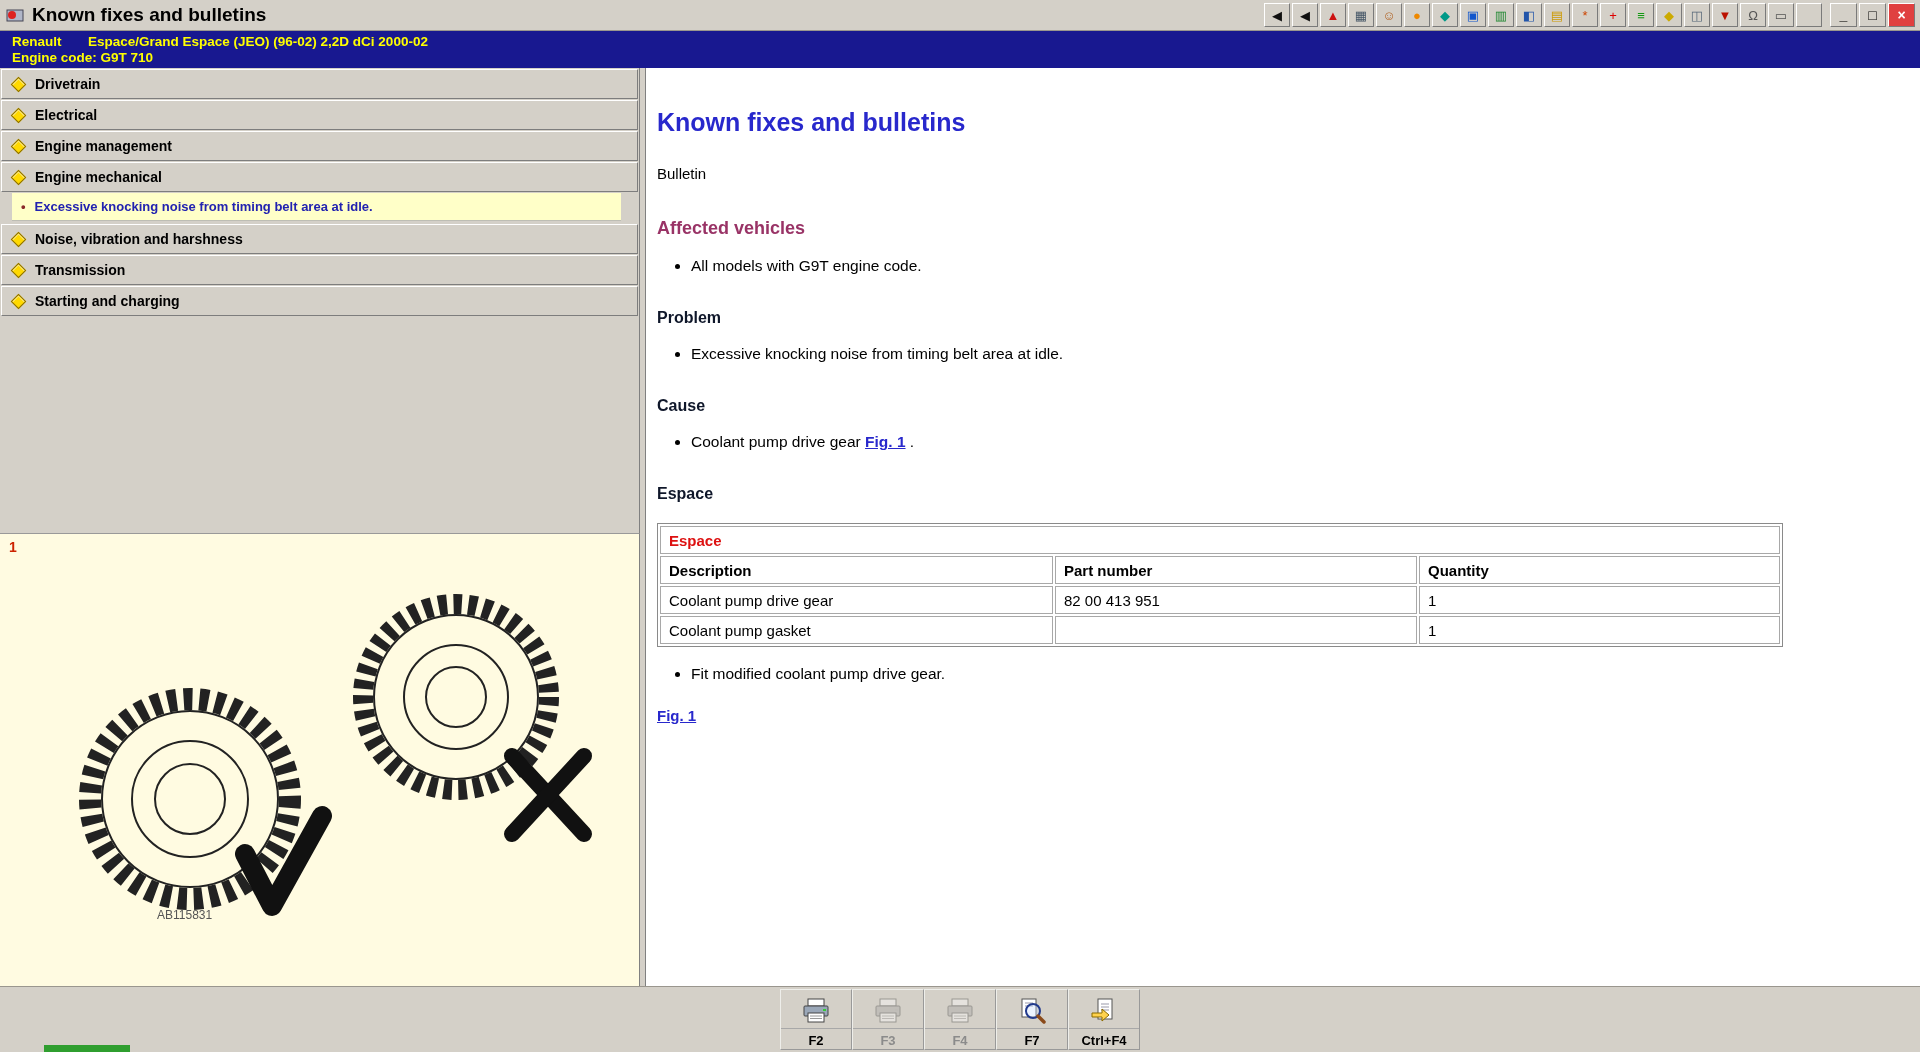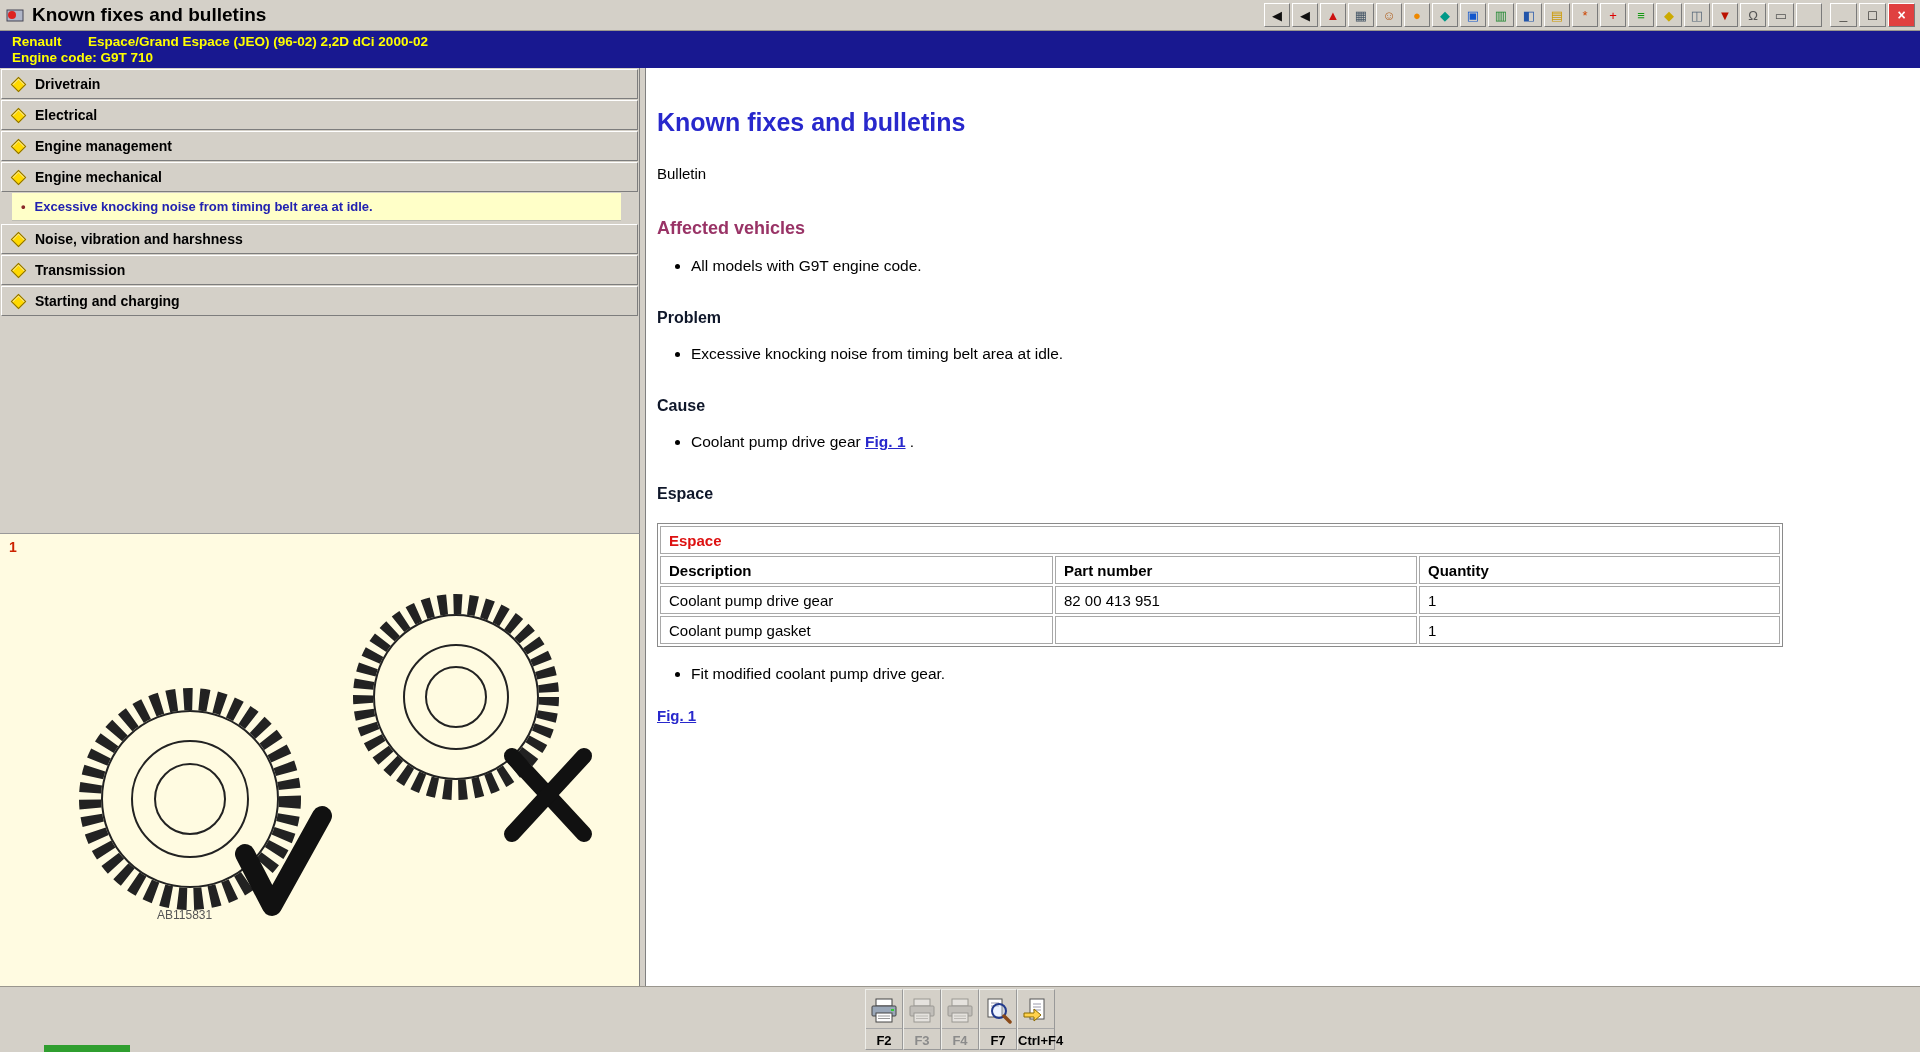--- a/index.html
+++ b/index.html
@@ -49,21 +49,21 @@
   table.parts{margin-top:20px;width:1126px;border:1px solid #8a8a8a;border-collapse:separate;border-spacing:2px;background:#fff}
   table.parts col.c1{width:393px} table.parts col.c2{width:362px}
   table.parts th,table.parts td{border:1px solid #a8a8a8;height:28px;padding:2px 8px;font-size:15px;text-align:left;font-weight:normal}
   table.parts th{font-weight:bold}
   th.parts-title{color:#dd1111;text-align:center;font-weight:bold}
   .fig-bottom-link{display:inline-block;margin-top:20px;font-size:15px}
 
   
   .bottom-bar{position:absolute;left:0;top:986px;width:1920px;height:66px;background:#d4d0c8;border-top:1px solid #9a968e;display:flex;justify-content:center;align-items:flex-start;padding-top:2px}
   .btn-group{display:flex}
-  .fbtn{width:38px;height:61px;background:#d4d0c8;border:1px solid;border-color:#eeeeea #999 #999 #eeeeea;display:flex;flex-direction:column;align-items:center;cursor:pointer;padding:4px 0 0;font-family:"Liberation Sans",sans-serif}
+  .fbtn{width:72px;height:61px;background:#d4d0c8;border:1px solid;border-color:#eeeeea #999 #999 #eeeeea;display:flex;flex-direction:column;align-items:center;cursor:pointer;padding:4px 0 0;font-family:"Liberation Sans",sans-serif}
   .fico{height:33px;display:flex;align-items:center;justify-content:center}
   .flabel{margin-top:1px;font-size:13px;font-weight:bold;border-top:1px solid #a8a8a8;width:100%;text-align:center;padding-top:4px;color:#000}
   .fbtn.disabled .flabel{color:#8b8b8b}
   .fbtn.disabled svg{opacity:.4;filter:grayscale(1)}
 
   .sliver{position:absolute;left:44px;bottom:0;width:86px;height:7px;background:#2f9e2f}
 </style>
 </head>
 <body>
 

